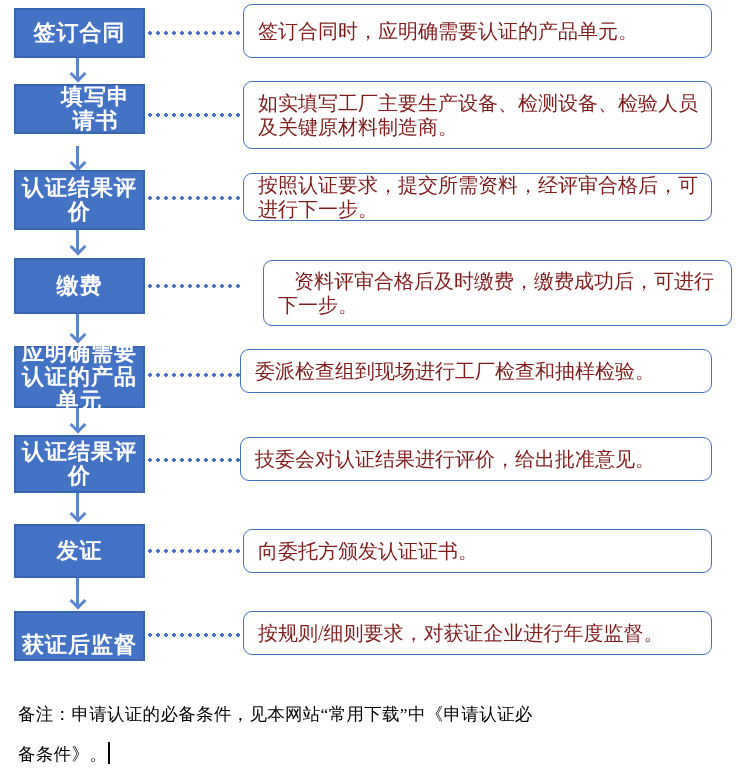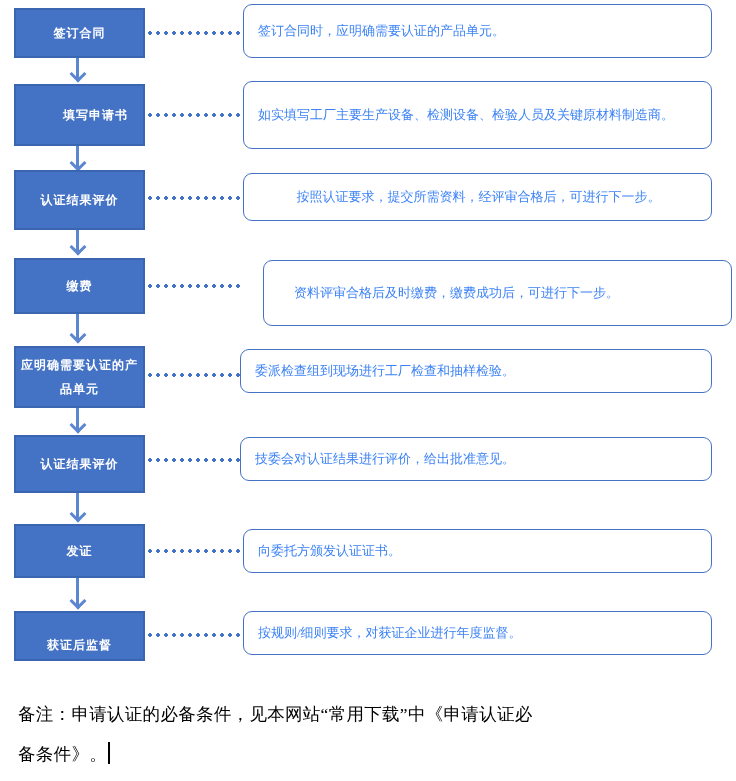--- a/index.html
+++ b/index.html
@@ -27,21 +27,21 @@
   .step-box {
     position: absolute;
     left: 14px;
     width: 131px;
     box-sizing: border-box;
     background: #4472c4;
     border: 2px solid #3a65b0;
     color: #ffffff;
     font-family: "Liberation Serif", "DejaVu Serif", serif;
     font-weight: bold;
-    font-size: 12px;
+    font-size: 22px;
     line-height: 24px;
     letter-spacing: 1px;
     display: flex;
     align-items: center;
     justify-content: center;
     text-align: center;
     padding: 2px 4px;
   }
   .step-box .step-label {
     display: block;
@@ -84,23 +84,23 @@
     box-sizing: border-box;
     background: #ffffff;
     border: 1.6px solid #4472c4;
     border-radius: 9px;
     display: flex;
     align-items: center;
     padding: 4px 12px 4px 14px;
   }
   .note-box .note-text {
     font-family: Liberation Serif, serif;
-    font-size: 13px;
+    font-size: 20px;
     line-height: 24px;
-    color: #3b82f6;
+    color: #7f1d1d;
     display: block;
     width: 100%;
   }
   .note-box.indented .note-text {
     text-indent: 16px;
   }
 
   
   #footer-note {
     position: absolute;
@@ -129,35 +129,35 @@
 
   <div class="step-box" style="top:8px; height:50px;">
     <span class="step-label">签订合同</span>
   </div>
   <div class="arrow-connector" style="top:58px; height:21px;"></div>
   <div class="dot-connector" style="left:146px; top:31px; width:97px;"></div>
   <div class="note-box" style="left:243px; top:4px; width:469px; height:54px;">
     <span class="note-text">签订合同时，应明确需要认证的产品单元。</span>
   </div>
 
-  <div class="step-box" style="top:84px; height:62px;padding-left:36px;">
+  <div class="step-box" style="top:84px; height:50px;padding-left:36px;">
     <span class="step-label">填写申请书</span>
   </div>
   <div class="arrow-connector" style="top:146px; height:22px;"></div>
   <div class="dot-connector" style="left:146px; top:113px; width:97px;"></div>
   <div class="note-box" style="left:243px; top:81px; width:469px; height:68px;">
     <span class="note-text">如实填写工厂主要生产设备、检测设备、检验人员及关键原材料制造商。</span>
   </div>
 
   <div class="step-box" style="top:170px; height:60px;">
     <span class="step-label">认证结果评价</span>
   </div>
   <div class="arrow-connector" style="top:230px; height:22px;"></div>
   <div class="dot-connector" style="left:146px; top:196px; width:97px;"></div>
-  <div class="note-box" style="left:243px; top:173px; width:469px; height:48px;text-align:center;">
+  <div class="note-box" style="left:243px; top:173px; width:469px; height:48px;">
     <span class="note-text">按照认证要求，提交所需资料，经评审合格后，可进行下一步。</span>
   </div>
 
   <div class="step-box" style="top:258px; height:56px;">
     <span class="step-label">缴费</span>
   </div>
   <div class="arrow-connector" style="top:314px; height:26px;"></div>
   <div class="dot-connector" style="left:146px; top:284px; width:97px;"></div>
   <div class="note-box indented" style="left:252px; top:260px; width:469px; height:66px;margin-left:11px;">
     <span class="note-text">资料评审合格后及时缴费，缴费成功后，可进行下一步。</span>

